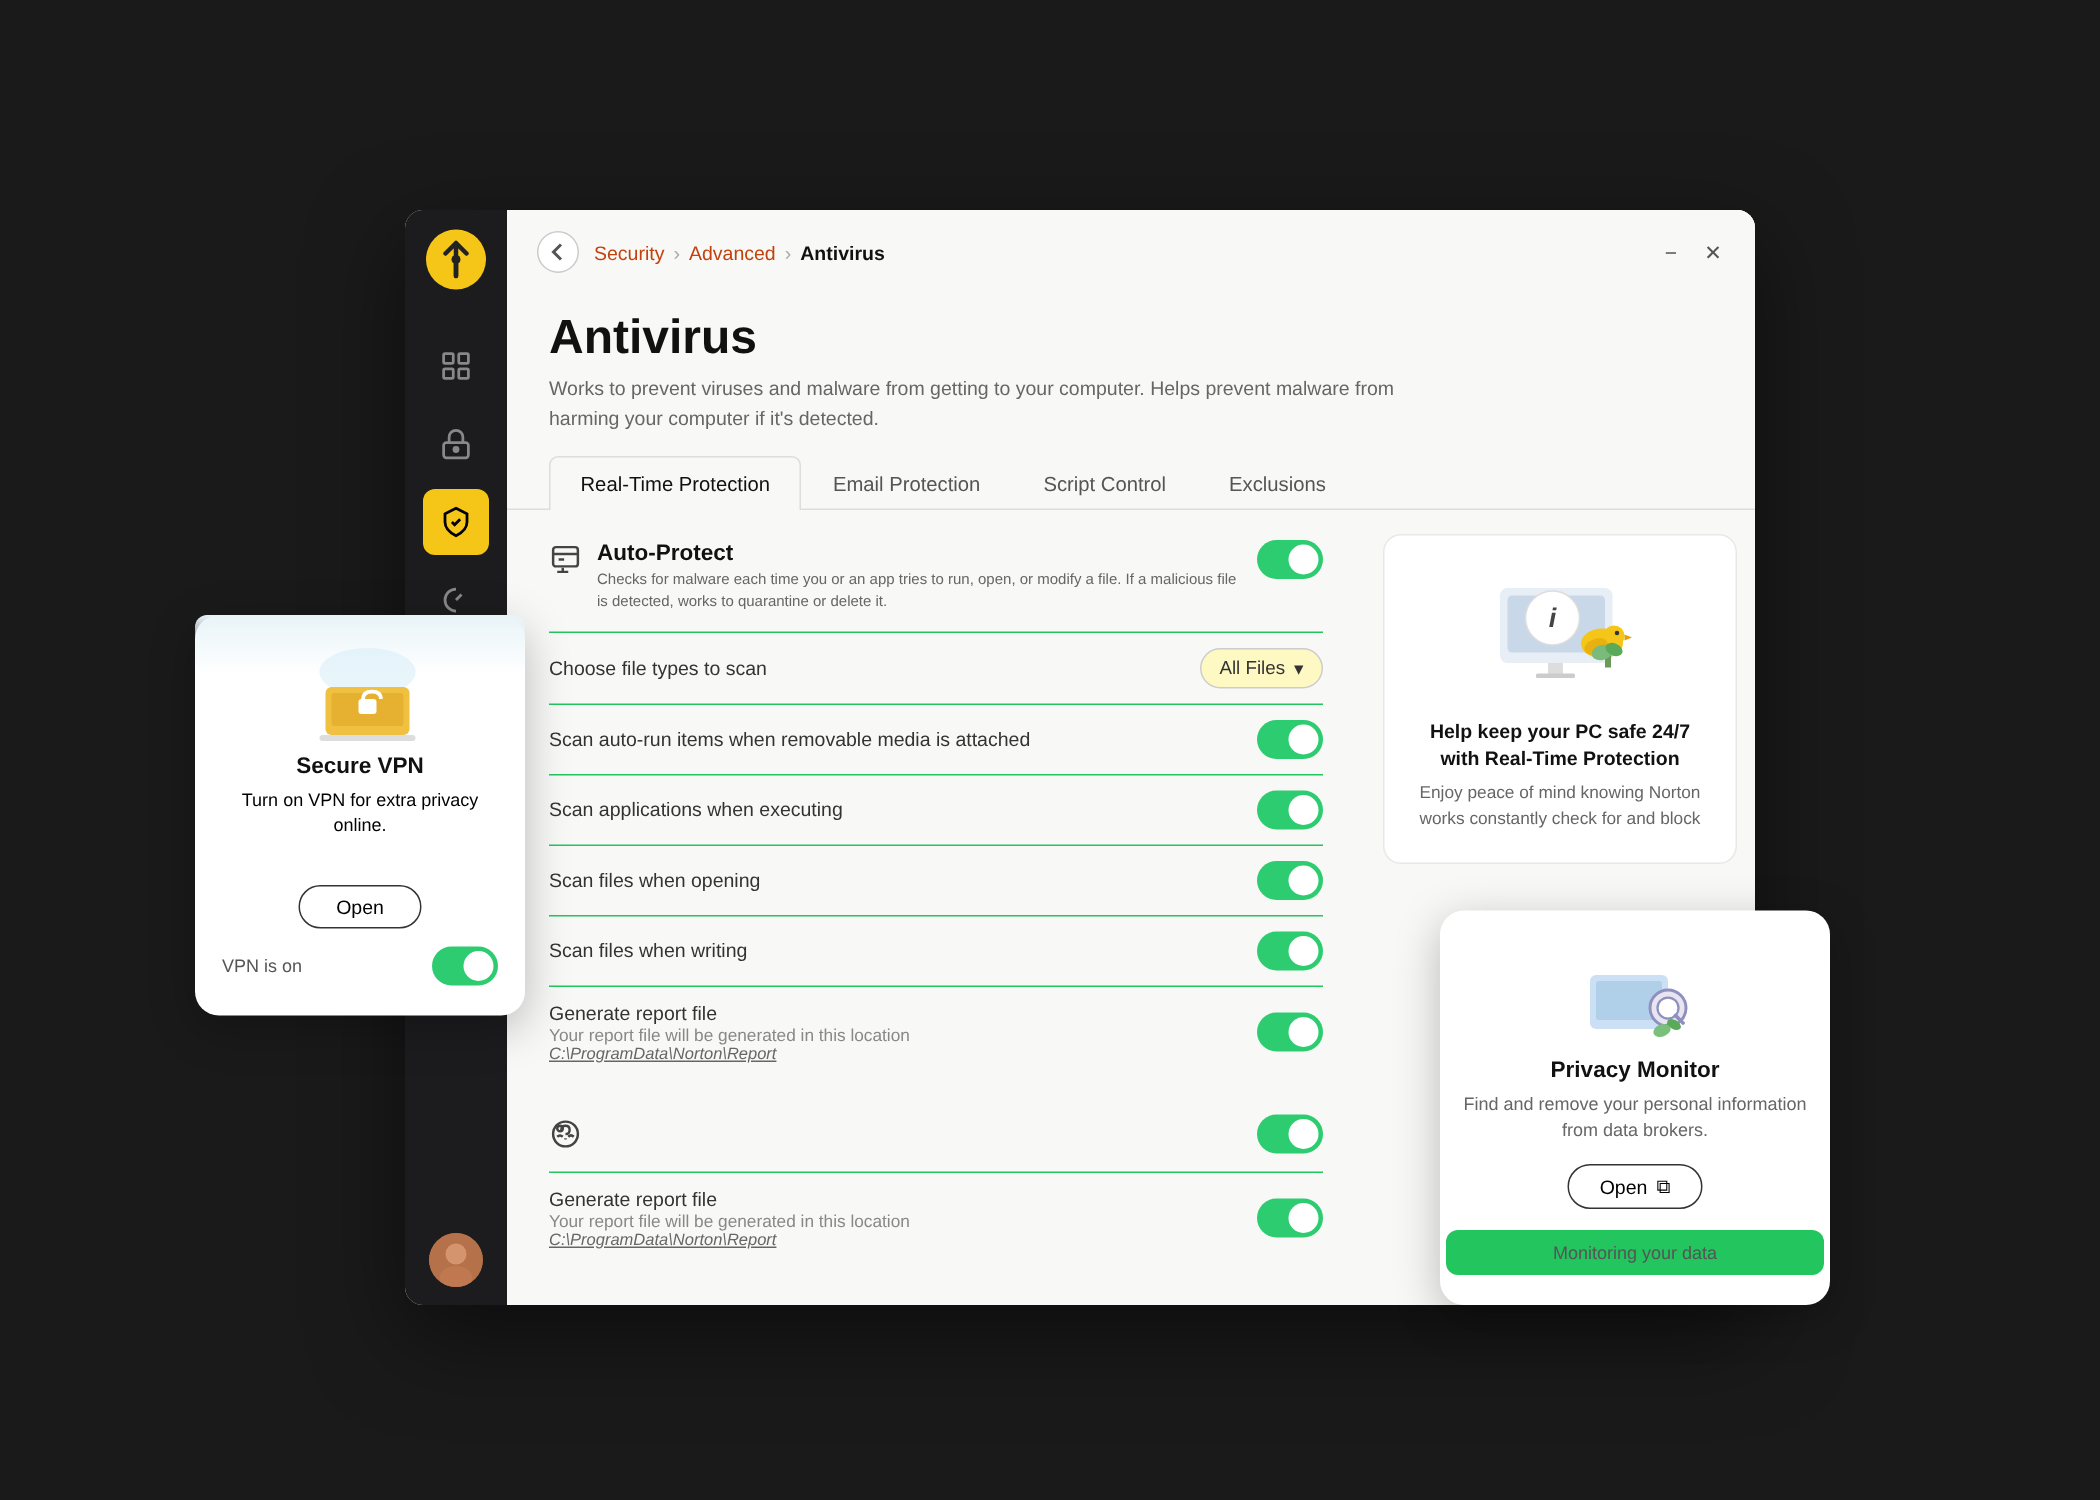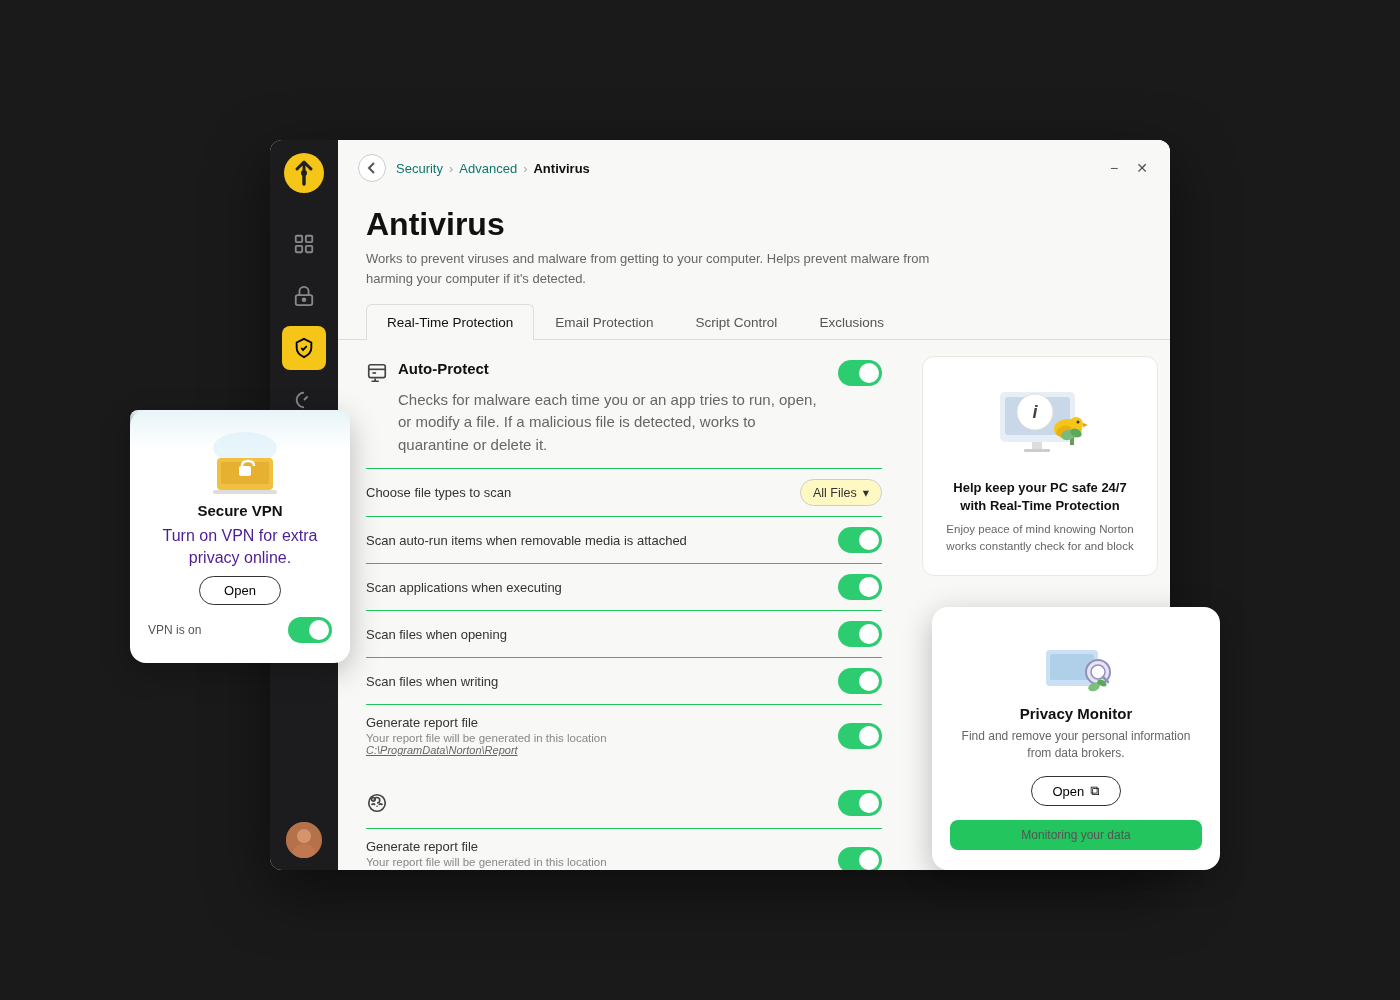--- a/index.html
+++ b/index.html
@@ -130,21 +130,21 @@
     .breadcrumb .current {
       font-weight: 600;
       color: #111;
     }
 
     .breadcrumb .sep {
       color: #aaa;
     }
 
     .breadcrumb .link {
-      color: #0f766e;
+      color: #c2410c;
       text-decoration: none;
     }
 
     .title-bar-right {
       display: flex;
       gap: 12px;
     }
 
     .win-btn {
       width: 16px;
@@ -237,24 +237,24 @@
 
     .section-title-block {}
 
     .section-title {
       font-size: 15px;
       font-weight: 600;
       color: #111;
     }
 
     .section-desc {
-      font-size: 15px;
+      font-size: 10px;
       color: #666;
       line-height: 1.5;
-      margin-top: 12px;
+      margin-top: 2px;
     }
 
     .section-toggle {
       margin-left: auto;
     }
 
     .setting-row {
       display: flex;
       align-items: center;
       justify-content: space-between;
@@ -387,23 +387,23 @@
     }
 
     .vpn-title {
       font-size: 15px;
       font-weight: 700;
       color: #111;
       margin-bottom: 6px;
     }
 
     .vpn-desc {
-      font-size: 16px;
-      color: #4c1d95;
-      margin-bottom: 6px;
+      font-size: 12px;
+      color: #000000;
+      margin-bottom: 31px;
       line-height: 1.4;
     }
 
     .vpn-open-btn {
       border: 1.5px solid #333;
       border-radius: 20px;
       padding: 6px 24px;
       font-size: 13px;
       font-weight: 500;
       background: white;
@@ -417,25 +417,25 @@
       justify-content: space-between;
       font-size: 12px;
       color: #555;
     }
 
     
     .privacy-popup {
       position: absolute;
       bottom: 20px;
       right: -30px;
-      width: 288px;
+      width: 260px;
       background: white;
       border-radius: 16px;
       box-shadow: 0 8px 30px rgba(0,0,0,0.25);
-      padding: 20px 18px;
+      padding: 20px 4px;
       z-index: 20;
       text-align: center;
     }
 
     .privacy-title {
       font-size: 15px;
       font-weight: 700;
       color: #111;
       margin-bottom: 6px;
     }

